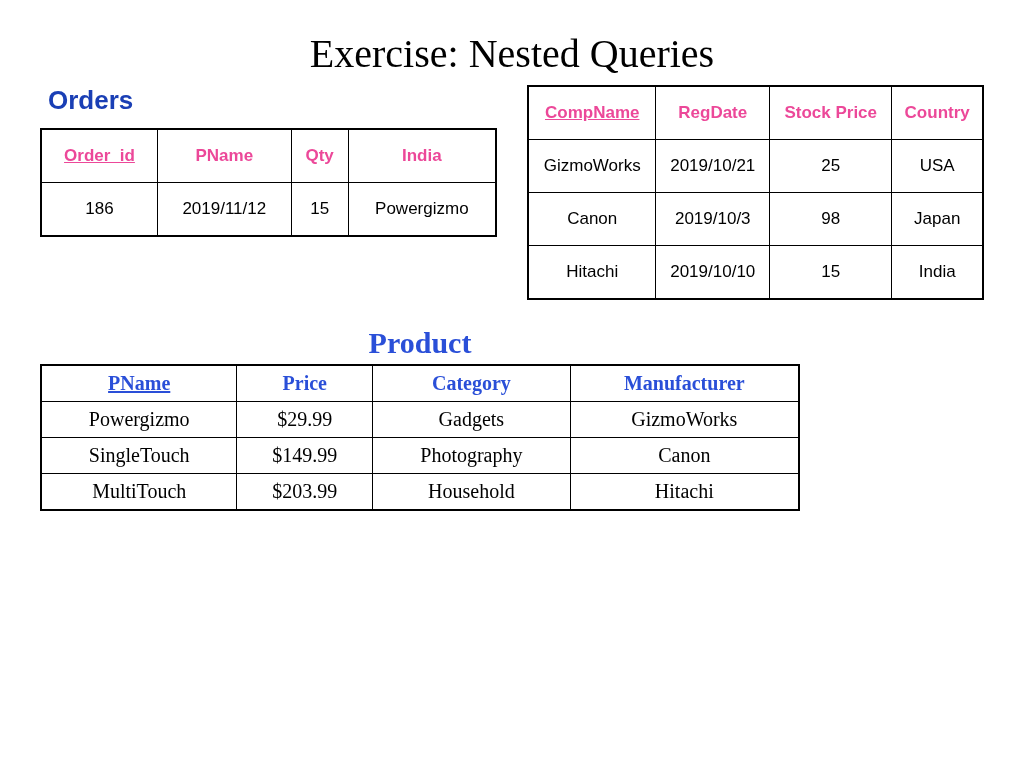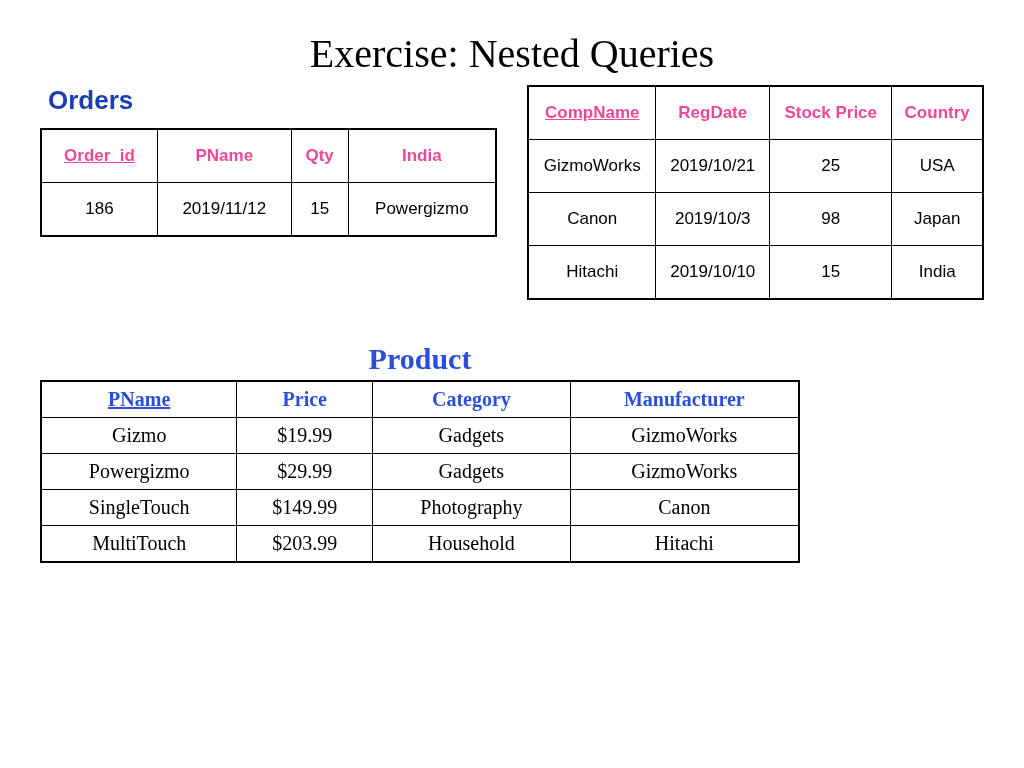--- a/index.html
+++ b/index.html
@@ -60,21 +60,21 @@
   }
   .pk {
     color: #c00;
     text-decoration: underline;
   }
   .fk {
     color: #1f9d2f;
   }
   
   .product-wrap {
-    margin-top: 42px;
+    margin-top: 26px;
     width: 760px;
   }
   .product-title {
     text-align: center;
     font-family: "Times New Roman", Times, serif;
     font-weight: bold;
     font-size: 30px;
     color: #2a4fd8;
     margin-bottom: 4px;
   }
@@ -157,26 +157,20 @@
     <div class="product-title">Product</div>
     <table class="serif outer">
       <tbody>
           <tr>
         <th class="pk">PName</th>
         <th>Price</th>
         <th>Category</th>
         <th class="fk">Manufacturer</th>
       </tr>
       <tr>
-        <td>Gizmo</td>
-        <td>$19.99</td>
-        <td>Gadgets</td>
-        <td>GizmoWorks</td>
-      </tr>
-      <tr>
         <td>Powergizmo</td>
         <td>$29.99</td>
         <td>Gadgets</td>
         <td>GizmoWorks</td>
       </tr>
       <tr>
         <td>SingleTouch</td>
         <td>$149.99</td>
         <td>Photography</td>
         <td>Canon</td>

